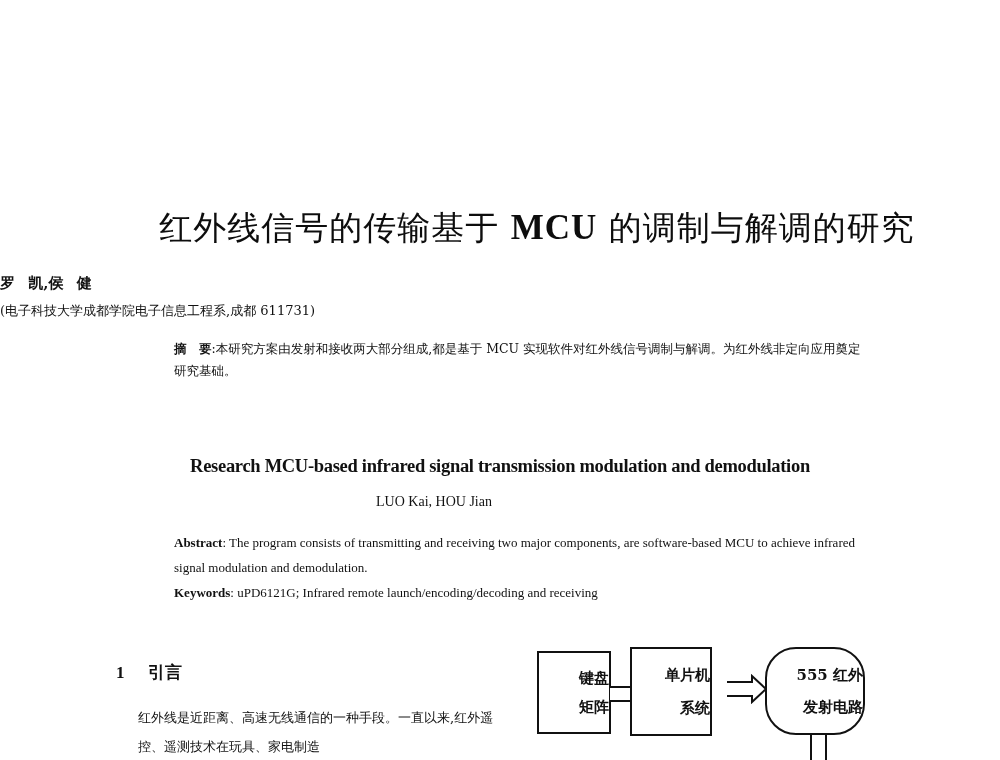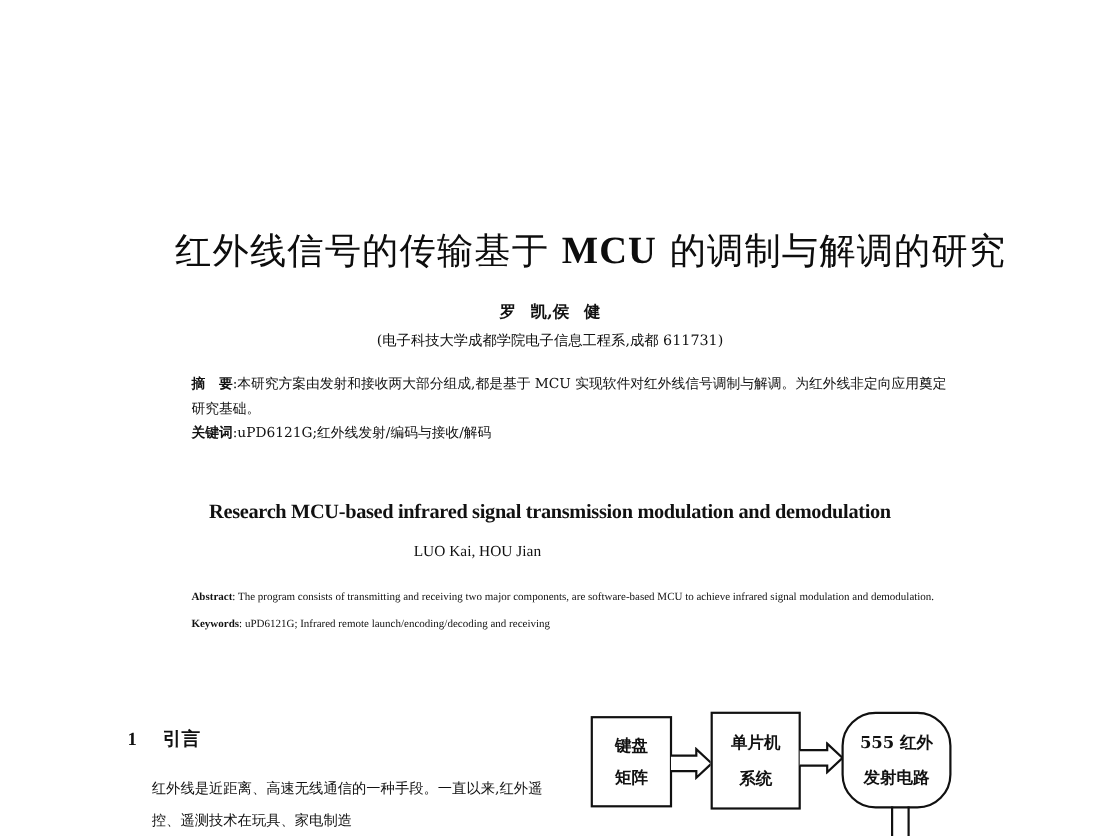--- a/index.html
+++ b/index.html
@@ -26,29 +26,28 @@
       color: #0d0d0d;
       margin-left: 37px;
     }
     .title .mcu {
       font-family: "Liberation Serif", serif;
       font-weight: bold;
       font-size: 35px;
     }
     .authors-cn {
       left: 0; width: 1000px; top: 273px;
-      text-align: center;
+      text-align: left;
       font-size: 15px;
       font-weight: bold;
       line-height: 20px;
       word-spacing: 8px;
     }
     .affil-cn {
       left: 0; width: 1000px; top: 302px;
-      text-align: center;
       font-size: 13px;
       line-height: 18px;
     }
     .abstract-cn {
       left: 144px; width: 720px; top: 338px;
       font-size: 12.5px;
       line-height: 22px;
       white-space: normal;
     }
     .abstract-cn p { margin: 0; }
@@ -67,21 +66,21 @@
     .authors-en {
       left: 0; width: 868px; top: 493px;
       text-align: center;
       font-family: "Liberation Serif", serif;
       font-size: 14px;
       line-height: 18px;
     }
     .abstract-en {
       left: 144px; width: 720px; top: 530px;
       font-family: "Liberation Serif", serif;
-      font-size: 10px;
+      font-size: 13px;
       line-height: 25px;
       white-space: normal;
     }
     .abstract-en p { margin: 0; }
 
     .section-heading {
       left: 116px; top: 660px;
       font-size: 17px;
       font-weight: bold;
       line-height: 24px;
@@ -98,41 +97,40 @@
 
     
     .box {
       position: absolute;
       border: 2px solid #111;
       box-sizing: border-box;
       background: #fff;
       display: flex;
       flex-direction: column;
       justify-content: space-around;
-      align-items: center;
+      align-items: flex-end;
       font-size: 15px;
       font-weight: bold;
       padding: 10px 0;
     }
     .box span { display: block; line-height: 20px; }
     .arrow {
       position: absolute;
     }
   </style>
 </head>
 <body>
 
 <div class="abs title"><span>红外线信号的传输基于 </span><span class="mcu">MCU</span><span> 的调制与解调的研究</span></div>
 
 <div class="abs authors-cn">罗 凯,侯 健</div>
 <div class="abs affil-cn">(电子科技大学成都学院电子信息工程系,成都 611731)</div>
 
 <div class="abs abstract-cn">
   <p class="indent"><span class="bold">摘　要</span><span>:本研究方案由发射和接收两大部分组成,都是基于 MCU 实现软件对红外线信号调制与解调。为红外线非定向应用奠定研究基础。</span></p>
-  <p class="indent"><span class="bold">关键词</span><span>:uPD6121G;红外线发射/编码与接收/解码</span></p>
 </div>
 
 <div class="abs title-en">Research MCU-based infrared signal transmission modulation and demodulation</div>
 <div class="abs authors-en">LUO Kai, HOU Jian</div>
 
 <div class="abs abstract-en">
   <p class="indent"><span class="bold">Abstract</span><span>: The program consists of transmitting and receiving two major components, are software-based MCU to achieve infrared signal modulation and demodulation.</span></p>
   <p class="indent"><span class="bold">Keywords</span><span>: uPD6121G; Infrared remote launch/encoding/decoding and receiving</span></p>
 </div>
 
@@ -145,21 +143,21 @@
 <div>
   <div class="box" style="left:537px; top:651px; width:74px; height:83px;">
     <span>键盘</span>
     <span>矩阵</span>
   </div>
 
   <svg class="arrow" style="left:609px; top:679px;" width="40" height="30">
     <path d="M1,8 L24,8 L24,2 L38,15 L24,28 L24,22 L1,22" fill="#fff" stroke="#111" stroke-width="2"></path>
   </svg>
 
-  <div class="box" style="left:646px; top:647px; width:82px; height:89px;">
+  <div class="box" style="left:630px; top:647px; width:82px; height:89px;">
     <span>单片机</span>
     <span>系统</span>
   </div>
 
   <svg class="arrow" style="left:726px; top:674px;" width="42" height="30">
     <path d="M1,8 L26,8 L26,2 L40,15 L26,28 L26,22 L1,22" fill="#fff" stroke="#111" stroke-width="2"></path>
   </svg>
 
   <div class="box" style="left:765px; top:647px; width:100px; height:88px;border-radius:31px;">
     <span>555 红外</span>

